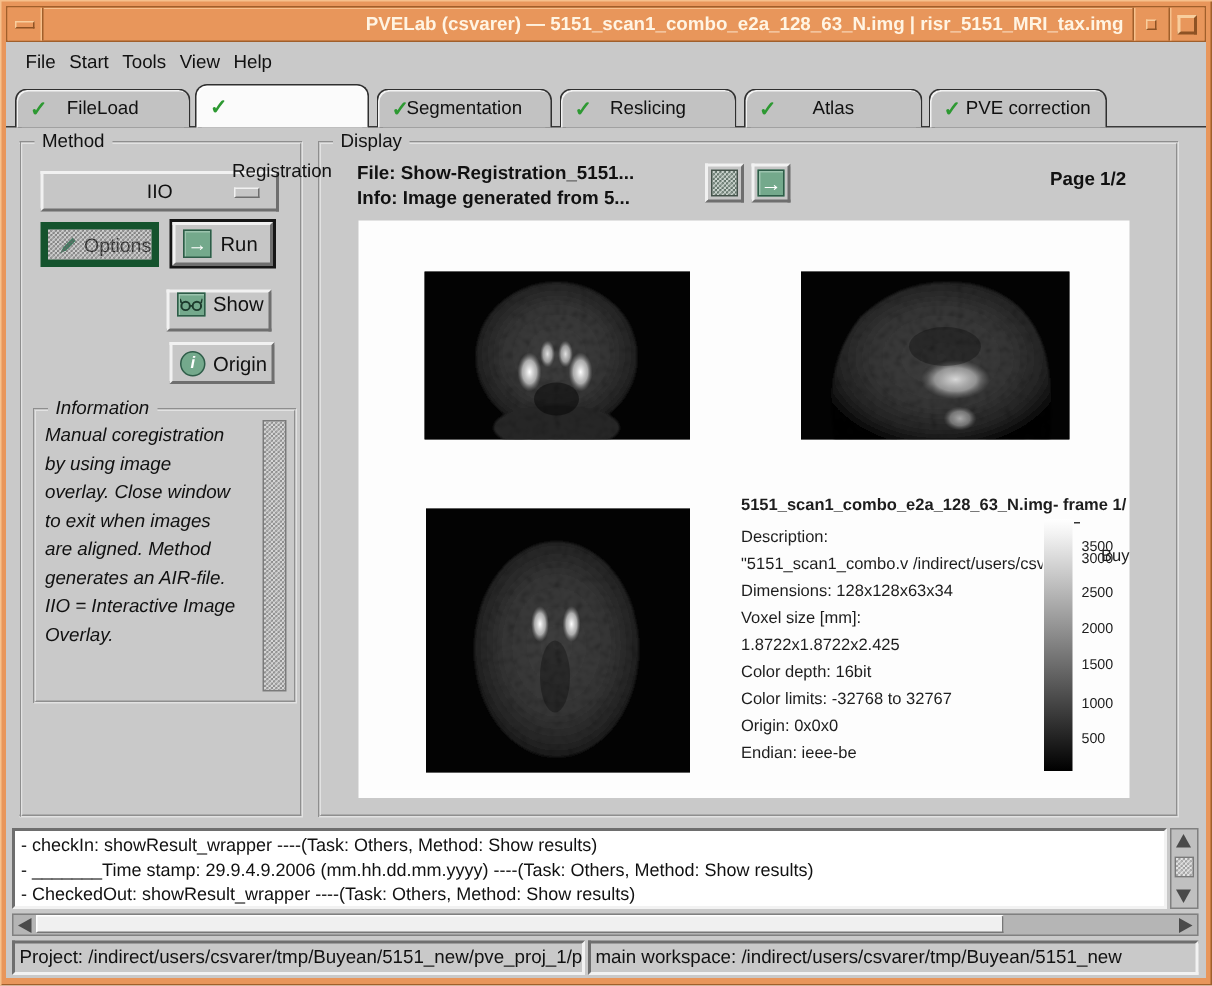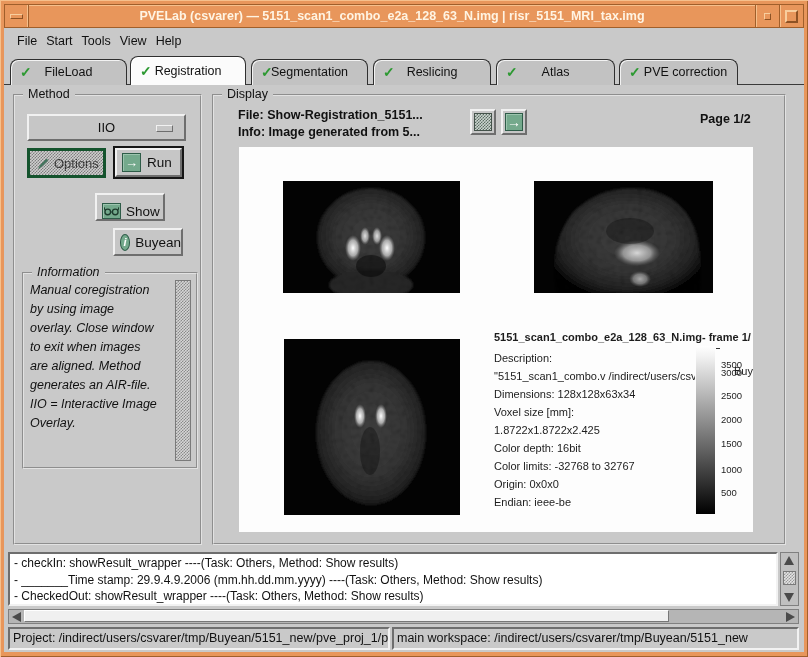--- a/index.html
+++ b/index.html
@@ -15,42 +15,42 @@
             display:flex; align-items:center; justify-content:center; }
   #tb-min { left:0; border-right:1px solid #A05F2B; box-shadow:inset -1px 0 0 #F6C08C; }
   #tb-iconify { right:24px; border-left:1px solid #A05F2B; box-shadow:inset 1px 0 0 #F6C08C; }
   #tb-max { right:0; border-left:1px solid #A05F2B; box-shadow:inset 1px 0 0 #F6C08C; }
   .dash { width:13px; height:5px; background:#E8965B; border:1px solid;
           border-color:#F8CE9E #8E5224 #8E5224 #F8CE9E; }
   .dot  { width:7px; height:7px; background:#E8965B; border:1px solid;
           border-color:#F8CE9E #8E5224 #8E5224 #F8CE9E; }
   .sq   { width:13px; height:13px; background:transparent; border:2px solid;
           border-color:#F8CE9E #8E5224 #8E5224 #F8CE9E; }
-  #tb-title { position:absolute; left:30px; right:54px; top:0; height:30px; text-align:center;
+  #tb-title { position:absolute; left:30px; right:54px; top:0; height:30px; text-align:right;
               line-height:22px; font-size:12.5px; font-weight:bold; color:#FFF4E3;
               white-space:nowrap; overflow:hidden; }
 
   
   #client { position:absolute; left:4px; top:28px; width:800px; height:624px; background:#C9C9C9; }
 
   
   #menubar { position:absolute; left:4px; top:28px; width:800px; height:25px; background:#C9C9C9;
              display:flex; align-items:center; gap:9px; padding-left:13px; }
   .menu-item { font-size:12.5px; color:#111; }
 
   
   #tabline { position:absolute; left:4px; top:84px; width:800px; height:1px; background:#3A3A3A; z-index:1; }
   .tab { position:absolute; top:59px; height:26px; background:#C2C2C2; border:1px solid #2F2F2F;
          border-bottom:none; border-radius:8px 8px 0 0; z-index:2;
          box-shadow:inset 1px 1px 0 #F2F2F2; }
   .tab .check { position:absolute; left:9px; top:5px; font-size:14px; font-weight:bold; color:#2D9932; line-height:14px; }
   .tab .tab-label { display:block; width:100%; text-align:center; font-size:12.5px; color:#111; line-height:24px; }
   .tab.active { top:56px; height:29px; background:#FBFBFB; z-index:3; box-shadow:inset 1px 1px 0 #FFFFFF; }
   .tab.active .check { top:7px; }
-  .tab.active .tab-label { line-height:28px; }
+  .tab.active .tab-label { line-height:28px;margin-top:43px; }
   #tab0 { left:10px;  width:117px; }
   #tab1 { left:130px; width:116px; }
   #tab2 { left:251px; width:117px; }
   #tab3 { left:373px; width:118px; }
   #tab4 { left:496px; width:119px; }
   #tab5 { left:619px; width:119px; }
   #tab5 .tab-label { padding-left:14px; }
 
   
   .frame { position:absolute; border:2px groove #E2E2E2; }
@@ -62,40 +62,40 @@
   #info-frame    { left:7px;   top:176px; width:176px; height:197px;font-style:italic; } 
 
   
   .raised { background:#C6C6C6; border:2px solid; border-color:#F1F1F1 #6E6E6E #6E6E6E #F1F1F1; }
   #dropdown { position:absolute; left:12px; top:18px; width:159px; height:27px; cursor:pointer; }
   #dropdown .dd-value { display:block; text-align:center; font-size:13px; line-height:23px; color:#111; }
   #dd-ind { position:absolute; right:11px; top:9px; width:17px; height:7px; background:#C6C6C6;
             border:1px solid; border-color:#F1F1F1 #6E6E6E #6E6E6E #F1F1F1; }
 
   #options-btn { position:absolute; left:12px; top:52px; width:79px; height:30px; background:#CFCFCF;
-                 border:3px solid #14532d; display:flex; align-items:center; gap:4px; padding-left:7px; }
+                 border:5px solid #14532d; display:flex; align-items:center; gap:4px; padding-left:7px; }
   #options-btn .opt-label { font-size:13px; color:#2A2A2A; }
   .checker-overlay::after { content:""; position:absolute; inset:0; opacity:.8;
      background-image:
        linear-gradient(45deg,#6A6A6A 25%,transparent 25%,transparent 75%,#6A6A6A 75%),
        linear-gradient(45deg,#6A6A6A 25%,transparent 25%,transparent 75%,#6A6A6A 75%);
      background-size:3px 3px; background-position:0 0,1.5px 1.5px; }
 
   #run-btn { position:absolute; left:98px; top:50px; width:71px; height:33px; border:2px solid #161616;
              background:#C6C6C6; cursor:pointer; }
   #run-btn .inner { position:absolute; inset:0; border:2px solid; border-color:#F1F1F1 #6E6E6E #6E6E6E #F1F1F1;
                     display:flex; align-items:center; gap:6px; padding-left:5px; }
   .icon-green { width:19px; height:19px; background:#74A98C; border:1px solid #2E5C48;
                 display:flex; align-items:center; justify-content:center;
                 color:#FFFFFF; font-size:13px; font-weight:bold; line-height:1;
                 box-shadow:inset 1px 1px 0 #9CC4AE; }
   .btn-label { font-size:13.5px; color:#111; }
 
-  #show-btn    { position:absolute; left:80px; top:97px;  width:70px; height:28px; cursor:pointer;
-                 display:flex; align-items:flex-end; gap:5px; padding-left:5px; }
+  #show-btn    { position:absolute; left:96px; top:97px;  width:70px; height:28px; cursor:pointer;
+                 display:flex; align-items:flex-start; gap:5px; padding-left:5px; }
   #details-btn { position:absolute; left:98px; top:132px; width:70px; height:28px; cursor:pointer;
                  display:flex; align-items:center; gap:5px; padding-left:5px; }
   .glasses-box { width:19px; height:16px; background:#74A98C; border:1px solid #2E5C48;
                  display:flex; align-items:center; justify-content:center; box-shadow:inset 1px 1px 0 #9CC4AE; }
   .info-circle { width:17px; height:17px; border-radius:50%; background:#74A98C; border:1px solid #2E5C48;
                  color:#FFFFFF; font-size:11px; font-weight:bold; font-style:italic;
                  display:flex; align-items:center; justify-content:center; }
 
   
   #info-text { position:absolute; left:6px; top:7px; width:142px; font-size:12.5px; line-height:19px;
@@ -280,21 +280,21 @@
           <circle cx="4" cy="6" r="3" fill="none" stroke="#1D3B2D" stroke-width="1.4"></circle>
           <circle cx="12" cy="6" r="3" fill="none" stroke="#1D3B2D" stroke-width="1.4"></circle>
           <path d="M7 6 L9 6 M1 4 L0 1 M15 4 L16 1" stroke="#1D3B2D" stroke-width="1.2" fill="none"></path>
         </svg>
       </span>
       <span class="btn-label">Show</span>
     </div>
 
     <div id="details-btn" class="raised">
       <span class="info-circle">i</span>
-      <span class="btn-label">Buyean</span>
+      <span class="btn-label">Origin</span>
     </div>
 
     <div class="frame" id="info-frame">
       <span class="legend">Information</span>
       <div id="info-text">Manual coregistration
 by using image
 overlay. Close window
 to exit when images
 are aligned. Method
 generates an AIR-file.

